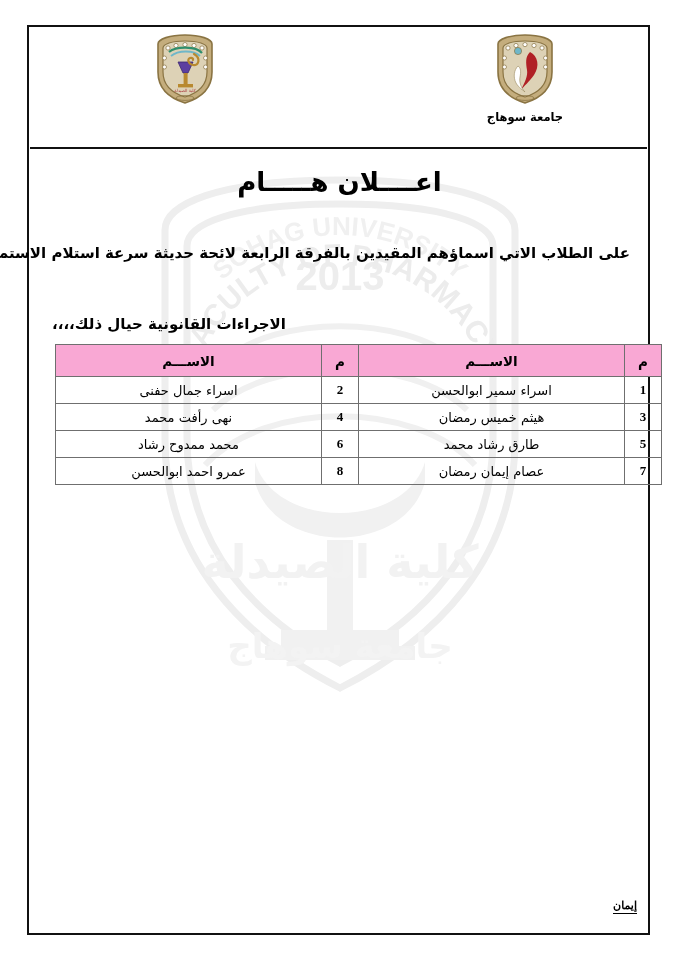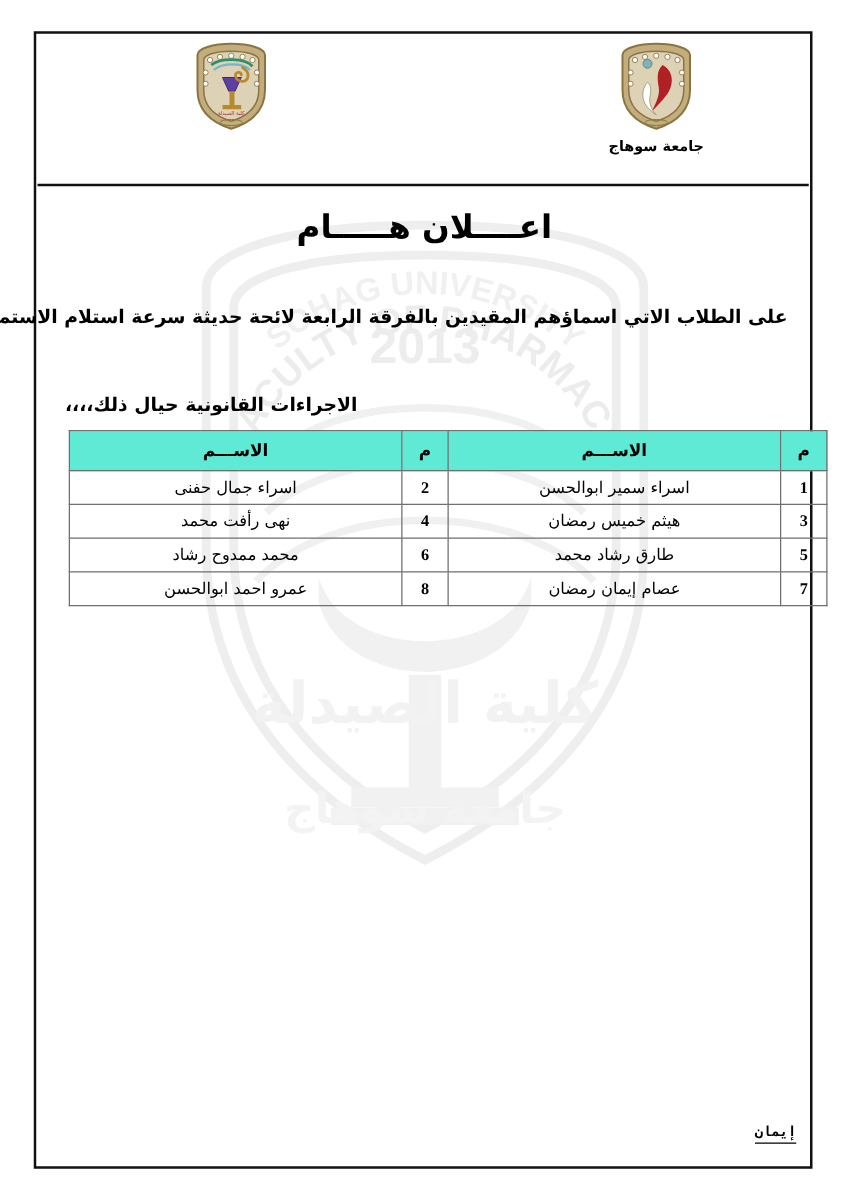--- a/index.html
+++ b/index.html
@@ -139,21 +139,21 @@
     height: 26px;
     padding: 0 4px;
     text-align: center;
     vertical-align: middle;
     font-family: "DejaVu Sans", "Liberation Sans", sans-serif;
     font-size: 12.5px;
     color: #000000;
     background: transparent;
   }
   .names-table thead th {
-    background: #5eead4;
+    background: #f9a8d4;
     font-weight: bold;
     font-size: 13.5px;
     height: 31px;
     letter-spacing: 1px;
   }
   .col-num  { width: 28px; }
   .col-name { width: 257px; }
   .names-table td.num {
     font-weight: bold;
     font-size: 13px;
@@ -164,21 +164,21 @@
     font-size: 13px;
     text-align: center;
   }
 
   
   .signature {
     position: absolute;
     right: 42px;
     top: 899px;
     direction: rtl;
-    font-family: Liberation Mono, monospace;
+    font-family: Liberation Serif, serif;
     font-size: 11px;
     font-weight: bold;
     color: #000000;
     border-bottom: 1px solid #000000;
     padding-bottom: 1px;
     z-index: 3;
   }
 </style>
 </head>
 <body>

